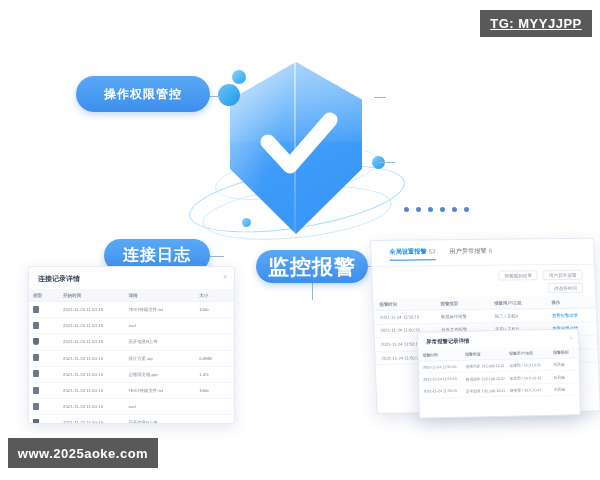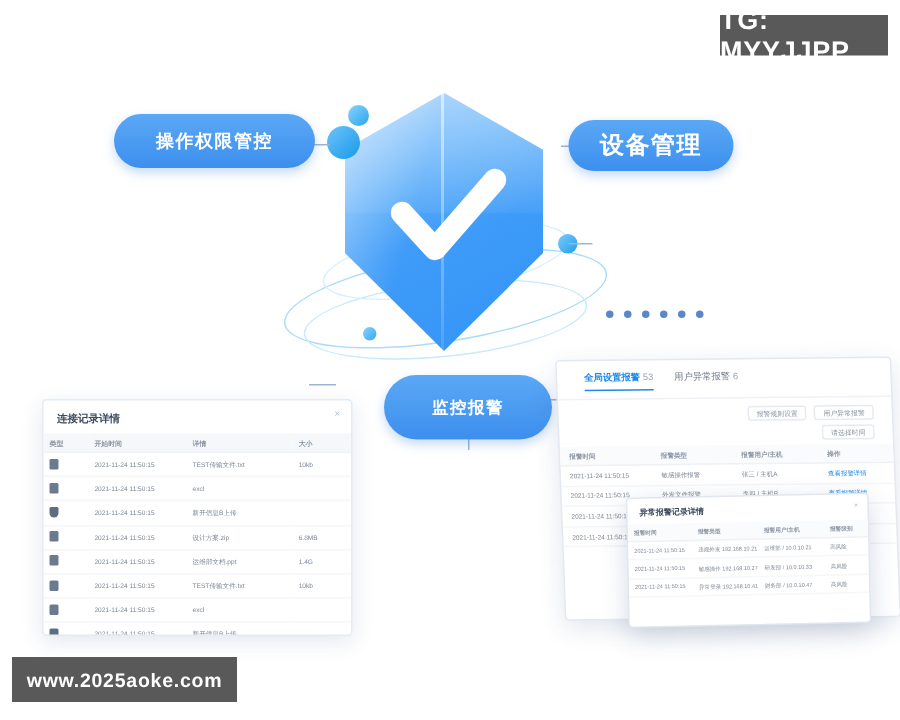--- a/index.html
+++ b/index.html
@@ -9,21 +9,21 @@
     font-family:"Liberation Sans","DejaVu Sans",sans-serif;
   }
   .stage{position:absolute;inset:0;}
 
   
   .wm{
     position:absolute;background:#595959;color:#fff;
     display:flex;align-items:center;justify-content:center;
     font-weight:bold;letter-spacing:.5px;
   }
-  #wm-top{right:8px;top:10px;width:112px;height:27px;font-size:18px;}
+  #wm-top{right:8px;top:10px;width:112px;height:27px;font-size:13px;text-decoration:underline;}
   #wm-bottom{left:8px;bottom:12px;width:150px;height:30px;font-size:13px;}
 
   
   .shield-wrap{position:absolute;left:196px;top:56px;width:200px;height:190px;}
   .rings{position:absolute;left:-12px;top:88px;width:228px;height:110px;}
   .ring{
     position:absolute;border:1.5px solid #bfe3fb;border-radius:50%;
     box-sizing:border-box;background:transparent;
   }
   #ring1{left:4px;top:26px;width:218px;height:58px;transform:rotate(-9deg);border-color:#a9dbfa;}
@@ -64,21 +64,21 @@
     border-radius:999px;color:#fff;font-weight:bold;
     background:linear-gradient(180deg,#5aa8f5 0%,#3d8fee 100%);
     box-shadow:0 3px 7px rgba(60,130,220,.30);
     white-space:nowrap;letter-spacing:1px;
   }
   #pill-perm{left:76px;top:76px;width:134px;height:36px;font-size:12px;}
   #pill-dev{left:379px;top:80px;width:110px;height:34px;font-size:16px;}
   #pill-mark{left:62px;top:160px;width:84px;height:36px;font-size:17px;}
   #pill-rec{left:392px;top:146px;width:112px;height:32px;font-size:15px;}
   #pill-log{left:104px;top:239px;width:106px;height:33px;font-size:16px;}
-  #pill-alarm{left:256px;top:250px;width:112px;height:43px;font-size:11px;}
+  #pill-alarm{left:256px;top:250px;width:112px;height:33px;font-size:21px;}
 
   .connector{position:absolute;background:#9bb6d6;}
 
   
   .card{
     position:absolute;background:#fff;border:1px solid #e6ebf2;border-radius:3px;
     box-shadow:0 4px 14px rgba(40,70,120,.13);overflow:hidden;
   }
   #card-log{left:28px;top:266px;width:205px;height:156px;}
   .card-title{
@@ -170,22 +170,22 @@
   <div class="connector" style="left:202px;top:96px;width:18px;height:1px;"></div>
   <div class="connector" style="left:374px;top:97px;width:12px;height:1px;"></div>
   <div class="connector" style="left:379px;top:162px;width:16px;height:1px;"></div>
   <div class="connector" style="left:206px;top:256px;width:18px;height:1px;"></div>
   <div class="connector" style="left:364px;top:266px;width:36px;height:1px;"></div>
   <div class="connector" style="left:312px;top:266px;width:1px;height:34px;"></div>
 
   <div class="pill" id="pill-perm">
       <span>操作权限管控</span>
     </div>
-  <div class="pill" id="pill-dev">
-      <span>设备管理</span>
+  <div class="pill" id="pill-log">
+      <span>连接日志</span>
     </div>
   <div class="pill" id="pill-alarm">
       <span>监控报警</span>
     </div>
 
   <div class="card" id="card-log">
     <div class="card-title">连接记录详情</div>
     <span class="card-close">×</span>
     <table class="tbl">
       <thead>

